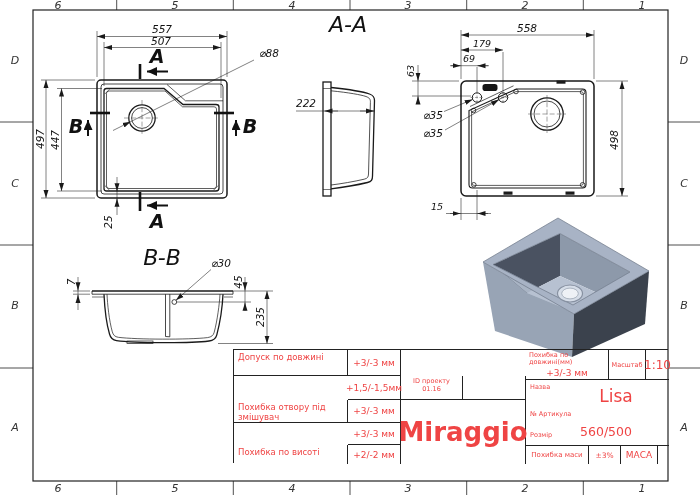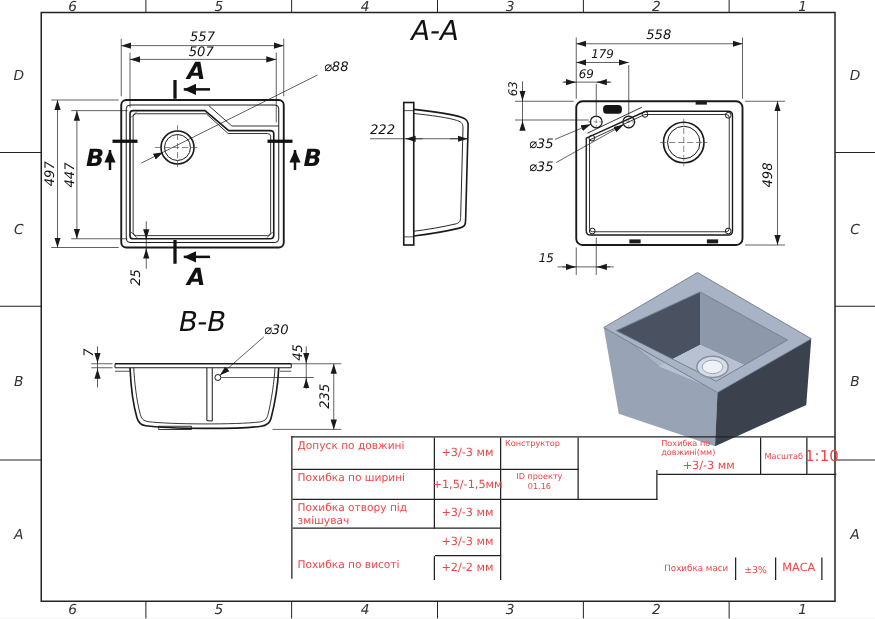--- a/index.html
+++ b/index.html
@@ -329,41 +329,47 @@
     <path d="M558,218 L649,271 L574,314 L483,262 Z M560,233.5 L630,272 L573,305 L493,264.5 Z" fill-rule="evenodd" stroke="#6d7786" stroke-width="0.7" fill="#a8b3c5"></path>
     <ellipse cx="570" cy="293.5" rx="12.5" ry="8.5" stroke="#8791a1" stroke-width="1.2" fill="#d6dde8"></ellipse>
     <ellipse cx="570" cy="293.5" rx="8.3" ry="5.4" stroke="#9aa4b2" stroke-width="0.8" fill="#eef1f6"></ellipse>
   </g>
 </svg>
 
 <div id="tblock">
 
   <div class="cell tl-label bR bB" style="left:0;top:0;width:114px;height:26px">Допуск по довжині</div>
   <div class="cell tl-val bR bB" style="left:114px;top:0;width:53px;height:26px">+3/-3 мм</div>
-  <div class="cell tl-label bR bB" style="left:0;top:26px;width:114px;height:24px">Похибка по ширині</div>
   <div class="cell tl-val bR bB" style="left:114px;top:26px;width:53px;height:24px">+1,5/-1,5мм</div>
   <div class="cell tl-label bR bB" style="left:0;top:50px;width:114px;height:23px">Похибка отвору під змішувач</div>
   <div class="cell tl-val bR bB" style="left:114px;top:50px;width:53px;height:23px">+3/-3 мм</div>
   <div class="cell tl-val bR bB" style="left:114px;top:73px;width:53px;height:22px">+3/-3 мм</div>
   <div class="cell tl-label bR" style="left:0;top:95px;width:114px;height:19px">Похибка по висоті</div>
   <div class="cell tl-val bR" style="left:114px;top:95px;width:53px;height:19px">+2/-2 мм</div>
 
-  <div class="cell hdr bR bB" style="left:167px;top:0;width:62px;height:26px">Конструктор</div>
   <div class="cell bR bB" style="left:167px;top:26px;width:62px;height:24px">
     <div class="hdr" style="text-align:center;padding-left:0">ID проекту</div>
     <div style="font-size:6.5px;text-align:center">01.16</div>
   </div>
   <div class="cell bR bB" style="left:229px;top:26px;width:63px;height:24px"></div>
+  <div class="cell ctr logo bR" style="left:167px;top:50px;width:125px;height:64px">Miraggio</div>
 
   <div class="cell bR bB" style="left:292px;top:0;width:83px;height:30px">
     <div class="hdr">Похибка по довжині(мм)</div>
     <div style="font-size:9px;text-align:center;margin-top:2px">+3/-3 мм</div>
   </div>
   <div class="cell ctr bR bB" style="left:375px;top:0;width:37px;height:30px;font-size:6.5px">Масштаб</div>
   <div class="cell ctr big-scale bB" style="left:412px;top:0;width:23px;height:30px">1:10</div>
 
+  <div class="cell bB" style="left:292px;top:30px;width:143px;height:66px">
+    <div class="mini" style="left:4px;top:3px">Назва</div>
+    <div class="big-name" style="position:absolute;left:55px;top:6px;width:70px;text-align:center">Lisa</div>
+    <div class="mini" style="left:4px;top:30px">№ Артикула</div>
+    <div class="mini" style="left:4px;top:51px">Розмір</div>
+    <div class="big-size" style="position:absolute;left:48px;top:44px;width:64px;text-align:center">560/500</div>
+  </div>
 
   <div class="cell ctr bR" style="left:292px;top:96px;width:63px;height:18px;font-size:7px">Похибка маси</div>
   <div class="cell ctr bR" style="left:355px;top:96px;width:32px;height:18px;font-size:7.5px">±3%</div>
   <div class="cell ctr bR" style="left:387px;top:96px;width:37px;height:18px;font-size:9px">МАСА</div>
   <div class="cell" style="left:424px;top:96px;width:11px;height:18px"></div>
 </div>
 </div>
 
 </body></html>

